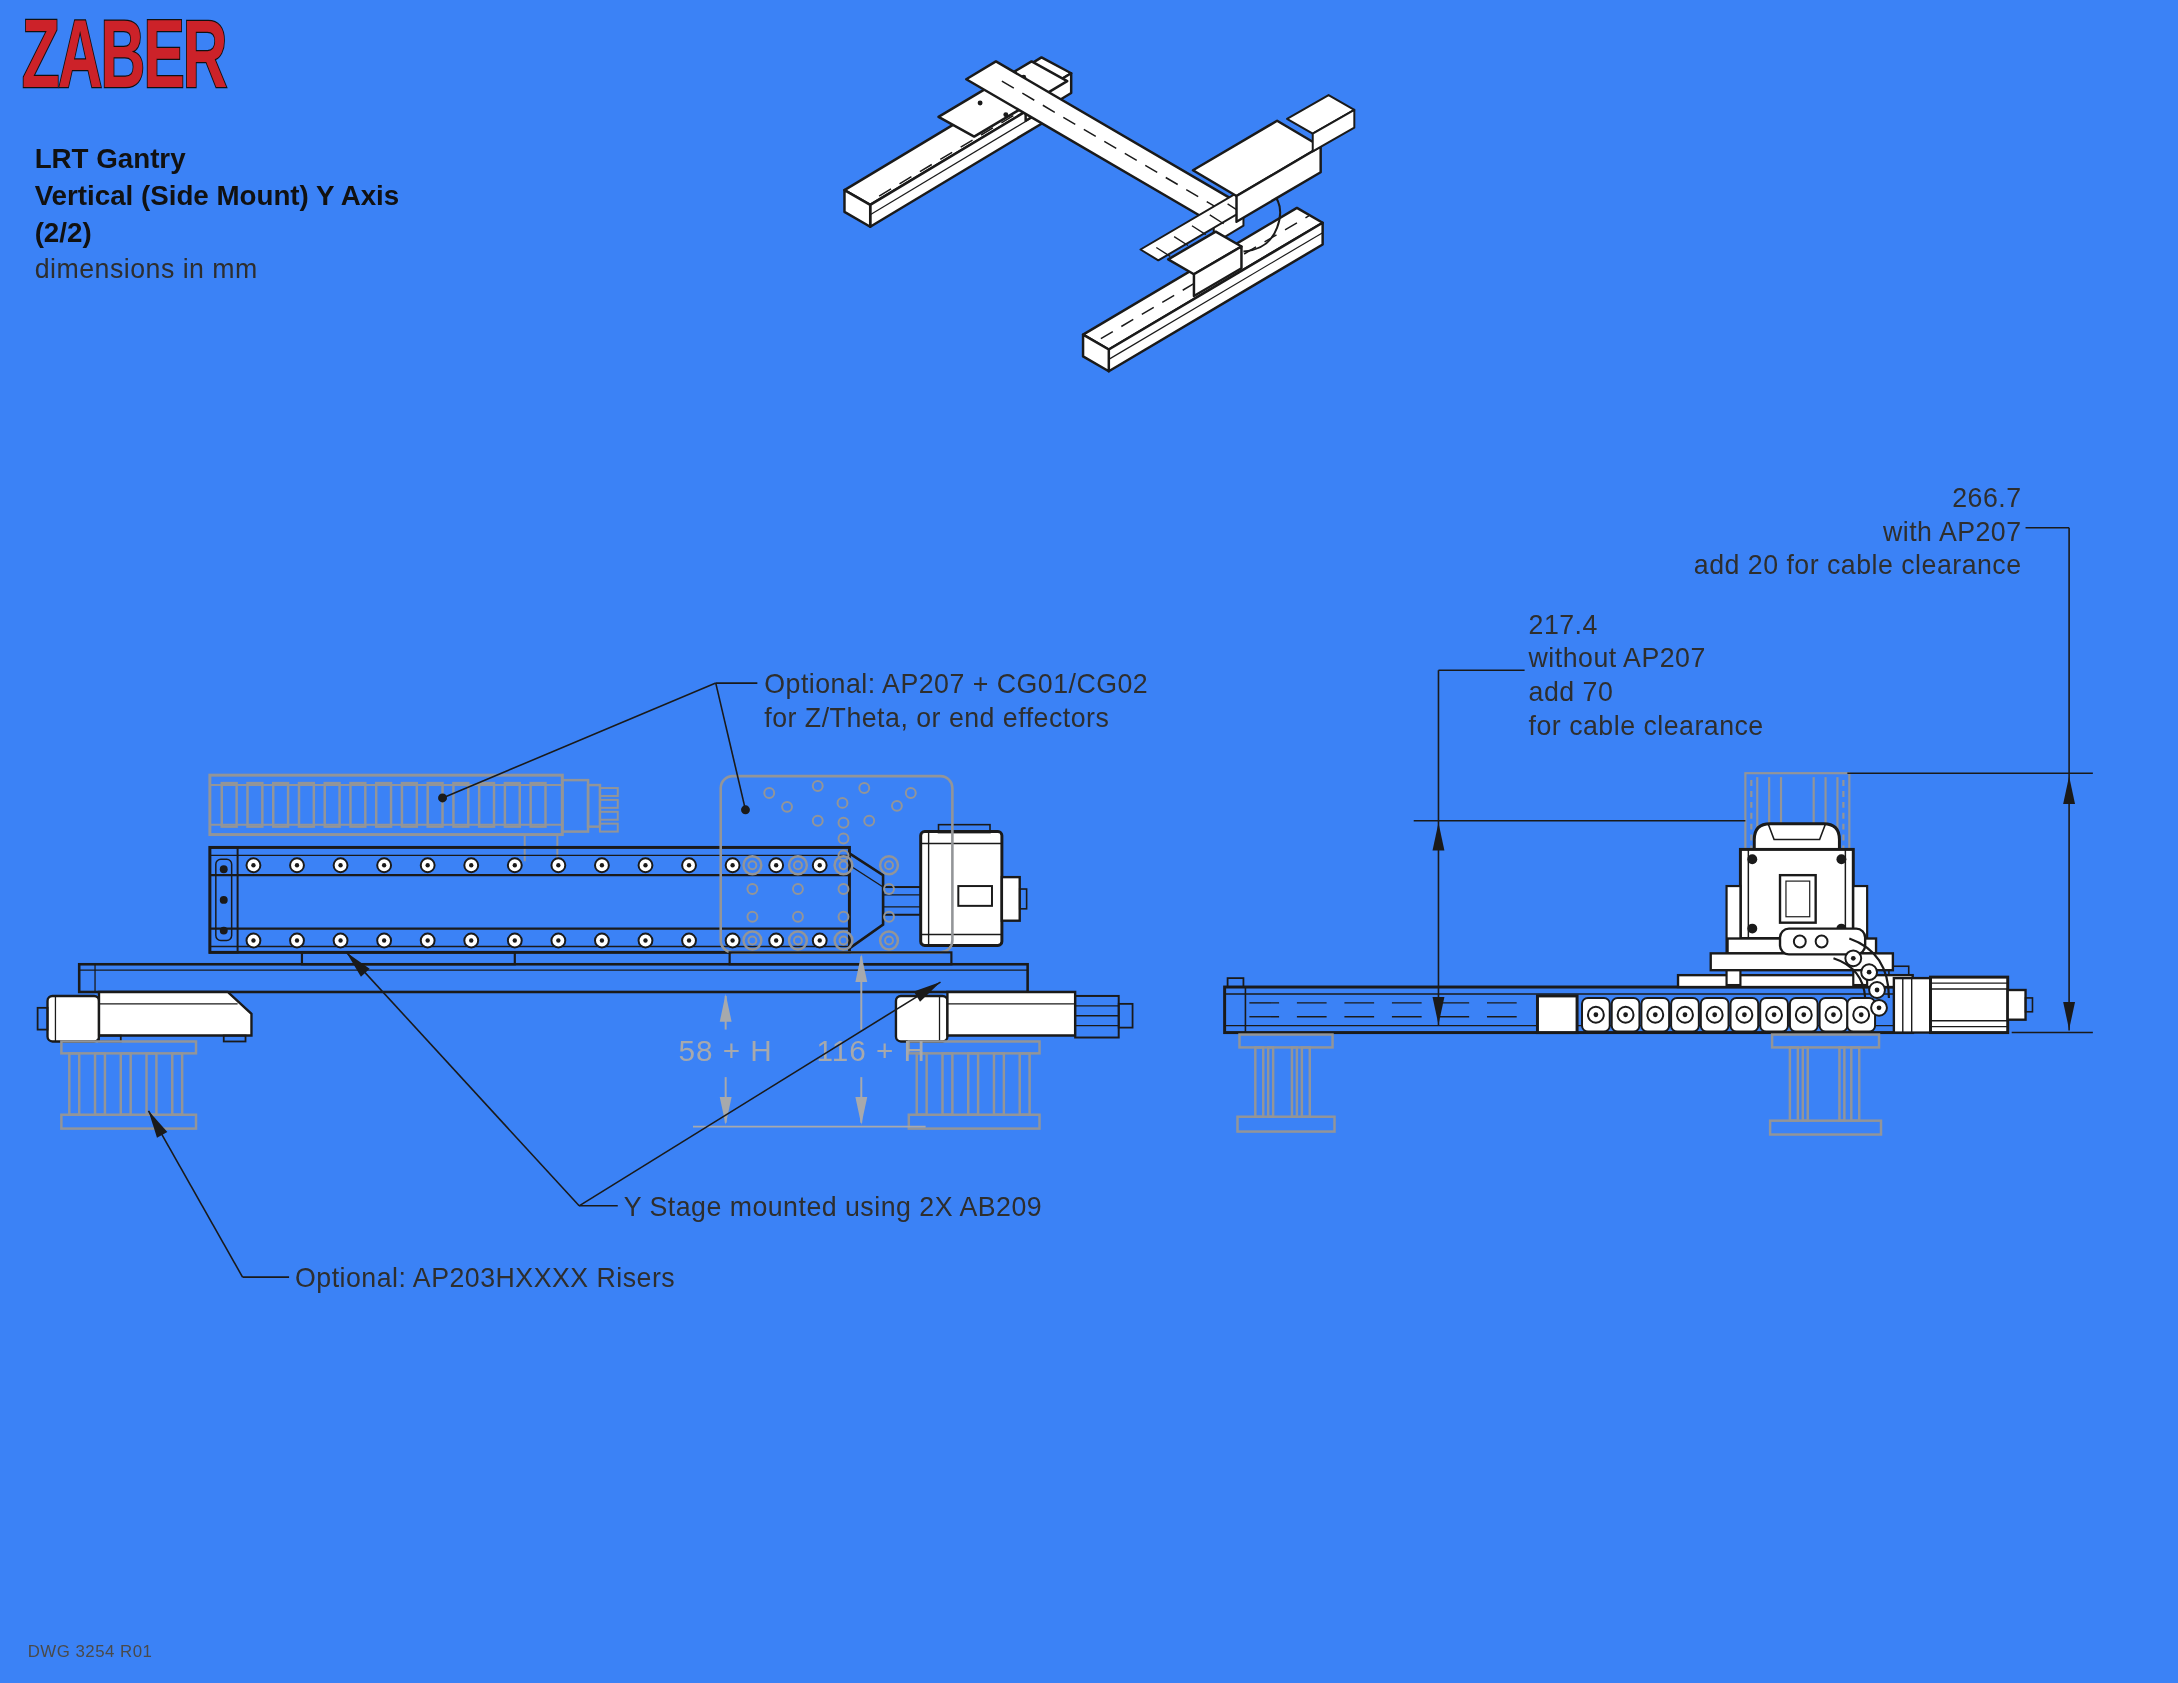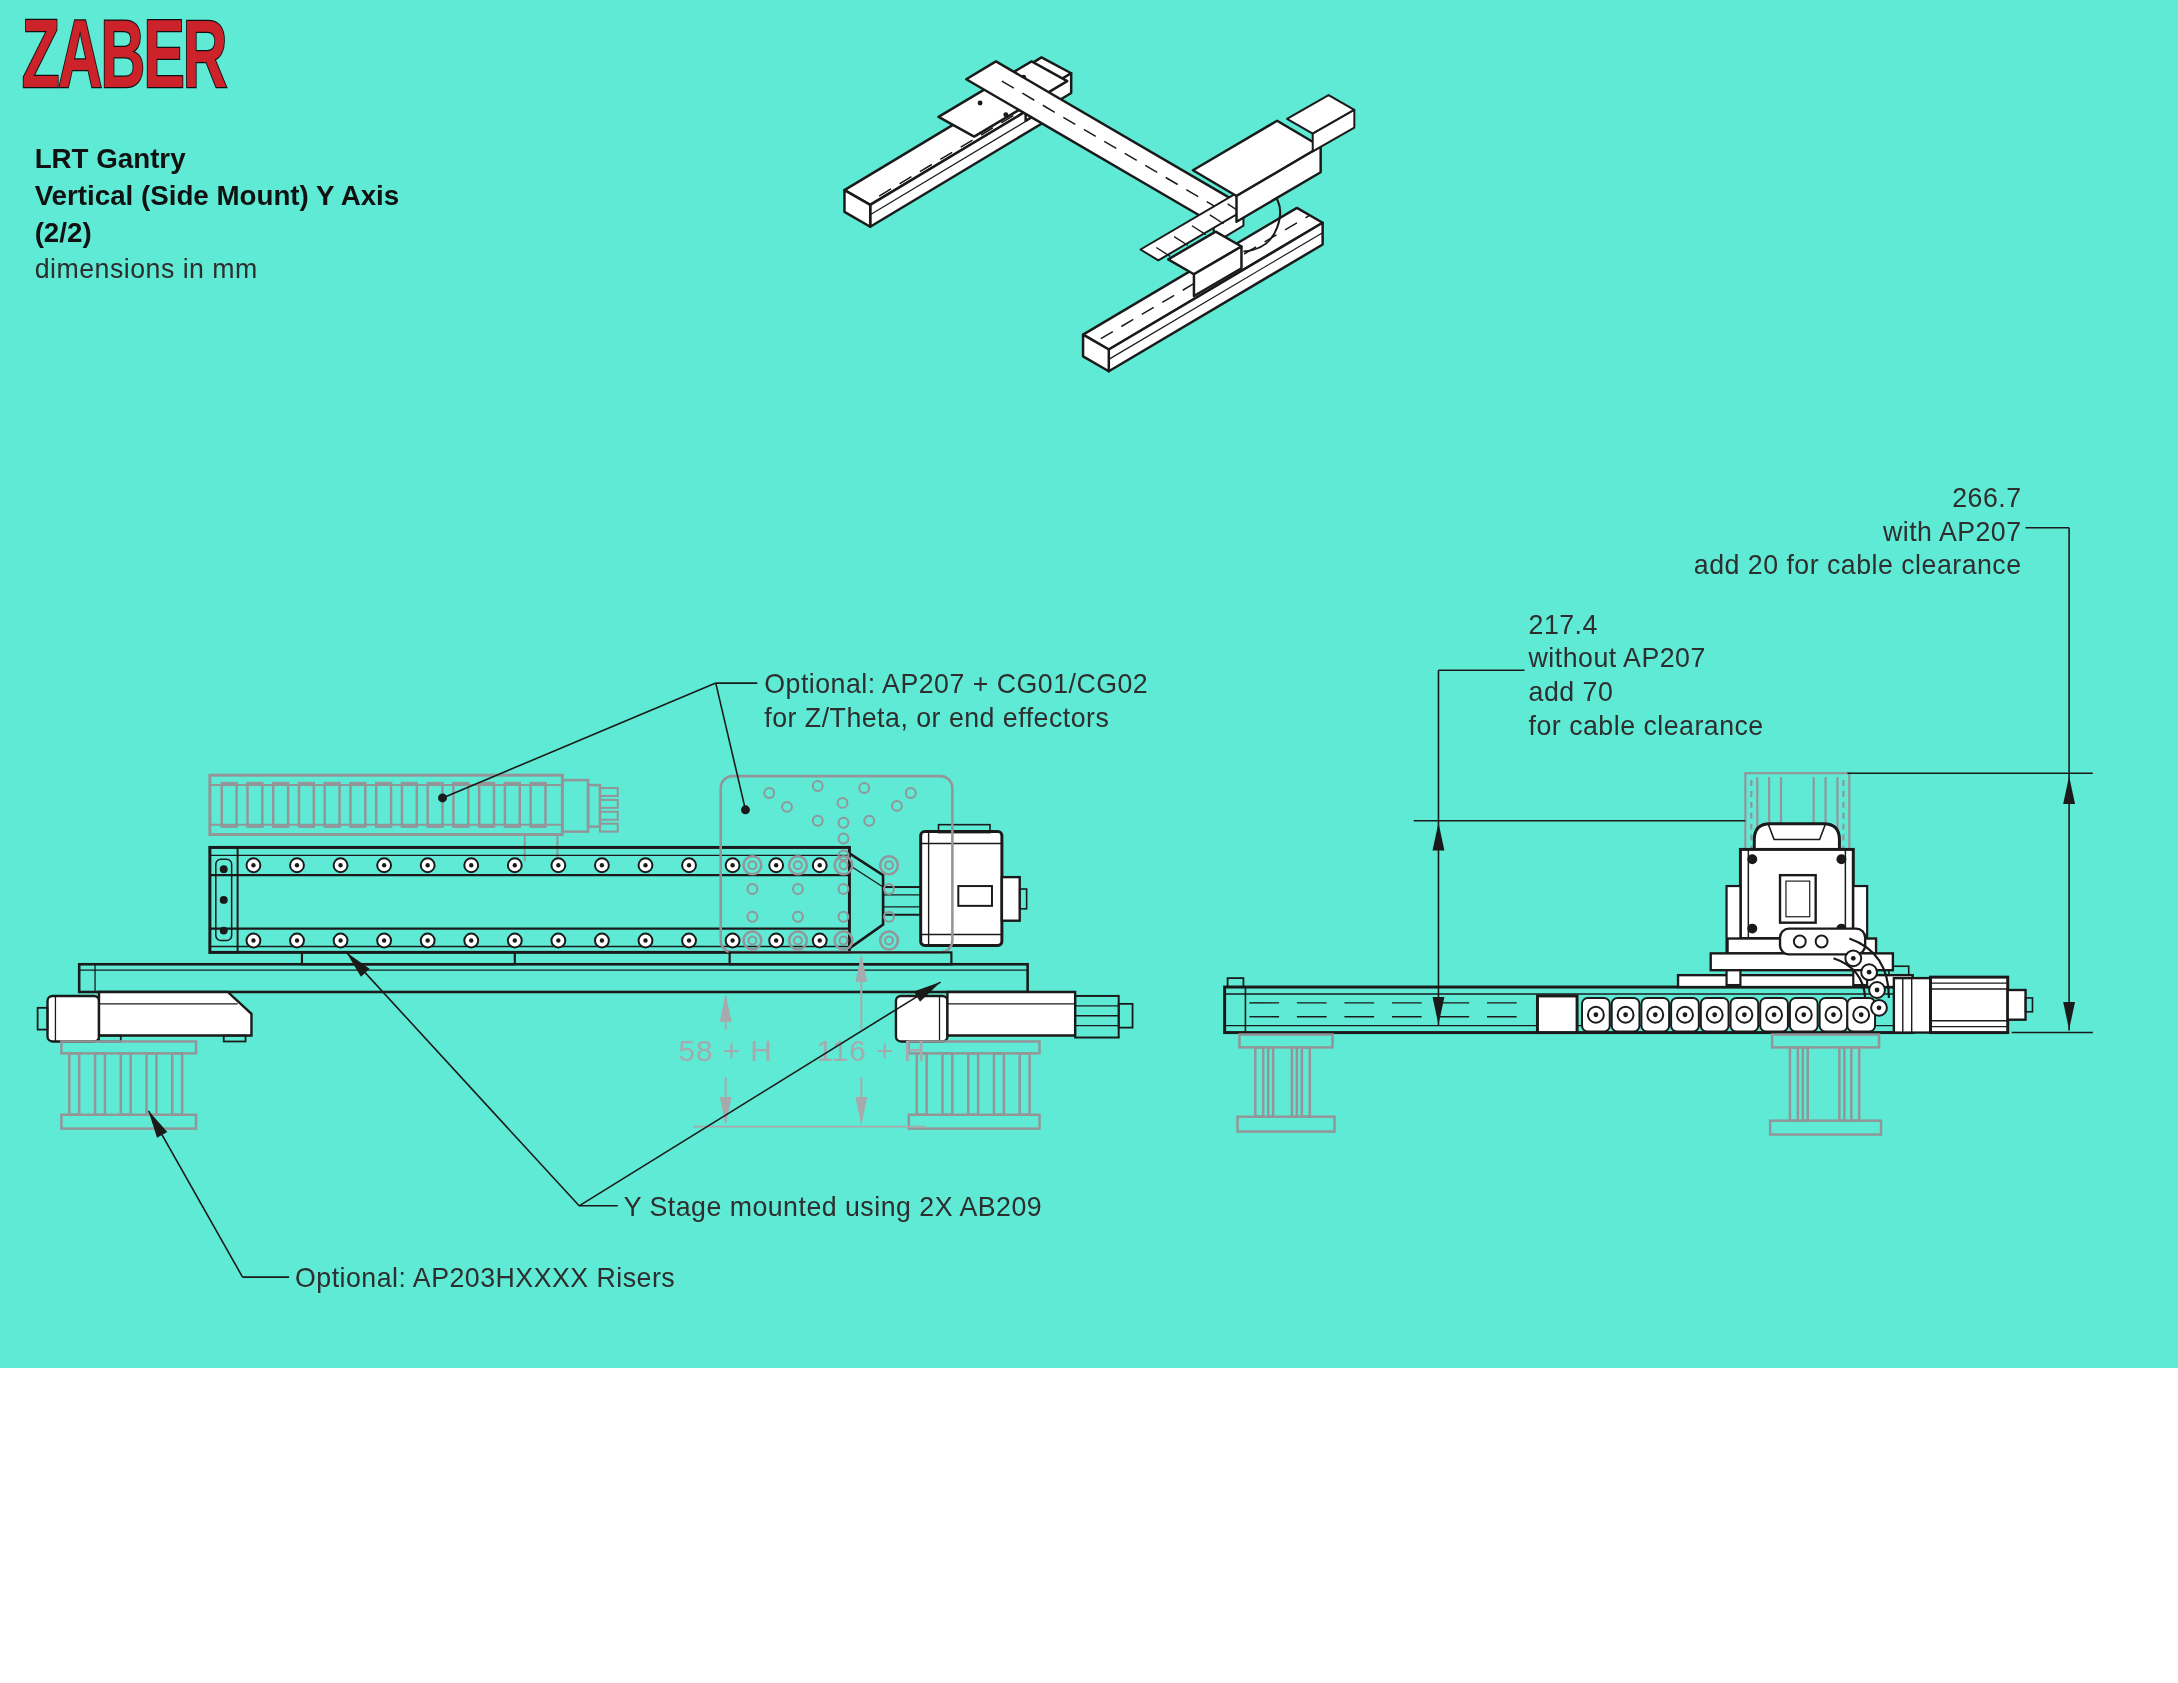--- a/index.html
+++ b/index.html
@@ -1,16 +1,16 @@
 <!DOCTYPE html>
 <html><head>
 <meta charset="utf-8">
 <style>
   html,body{margin:0;padding:0;background:#fff;}
-  #page{position:relative;width:2178px;height:1368px;background:#5eead4;overflow:hidden;
+  #page{position:relative;width:2178px;height:1683px;background:#3b82f6;overflow:hidden;
         font-family:"Liberation Sans",sans-serif;}
   svg{position:absolute;top:0;left:0;}
   text{font-family:"Liberation Sans",sans-serif;}
   .ann{font-size:27px;fill:#2e2e2e;letter-spacing:0.5px;}
   .annb{font-size:28px;font-weight:bold;fill:#111;}
   .dimgray{font-size:30px;fill:#a7a9ac;letter-spacing:1px;}
   .tiny{font-size:17px;fill:#4a4a4a;letter-spacing:0.5px;}
   .blk{stroke:#1a1a1a;fill:none;}
   .blkf{stroke:#1a1a1a;fill:#ffffff;}
   .gry{stroke:#939598;fill:none;}

